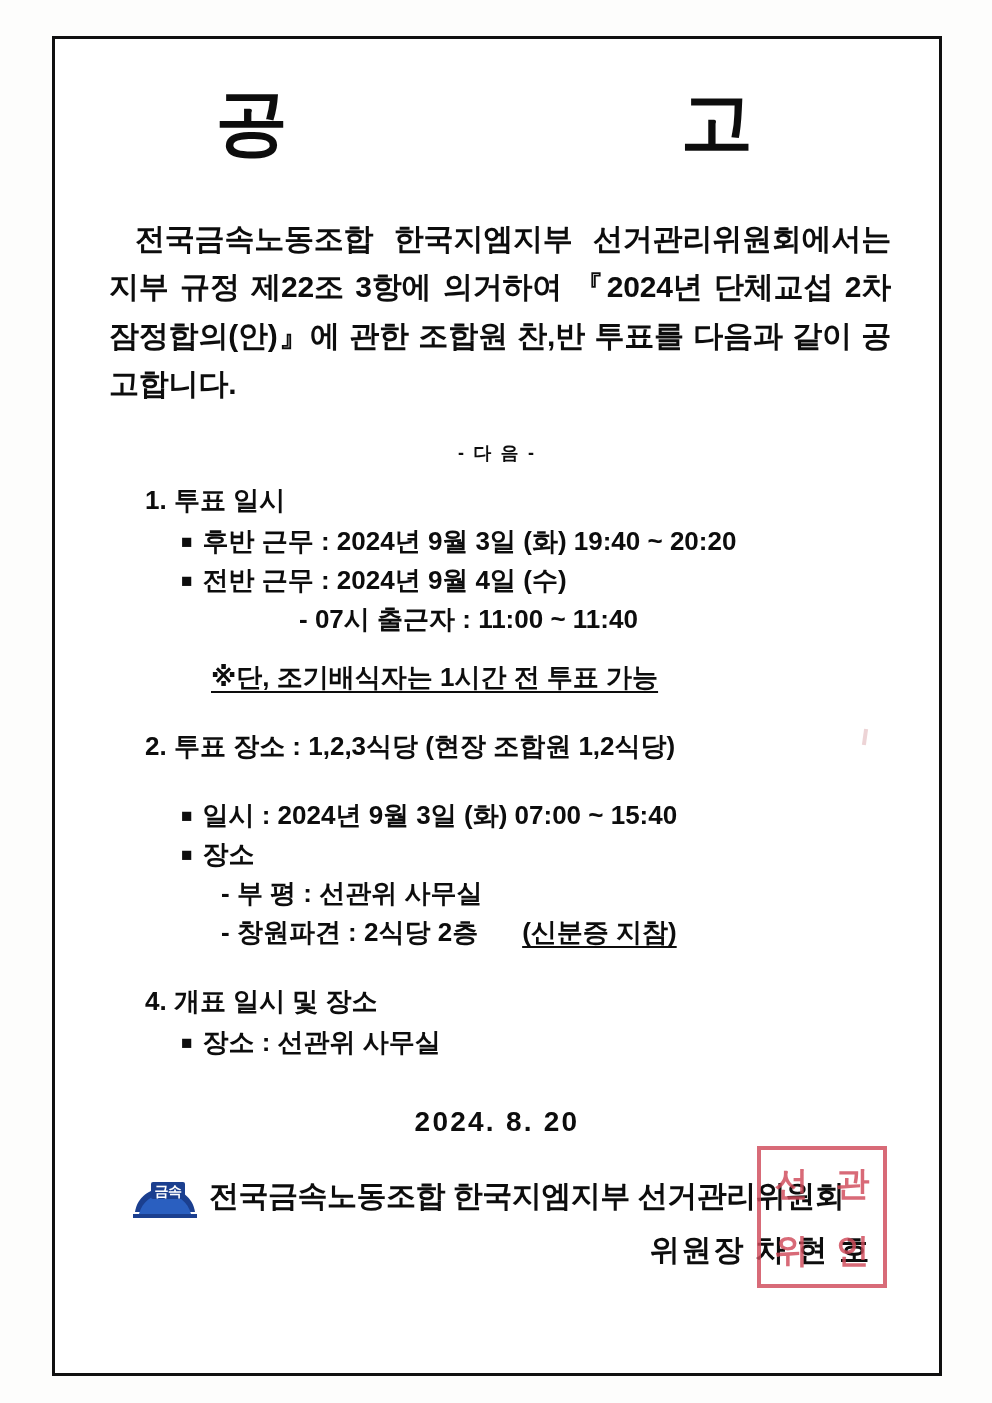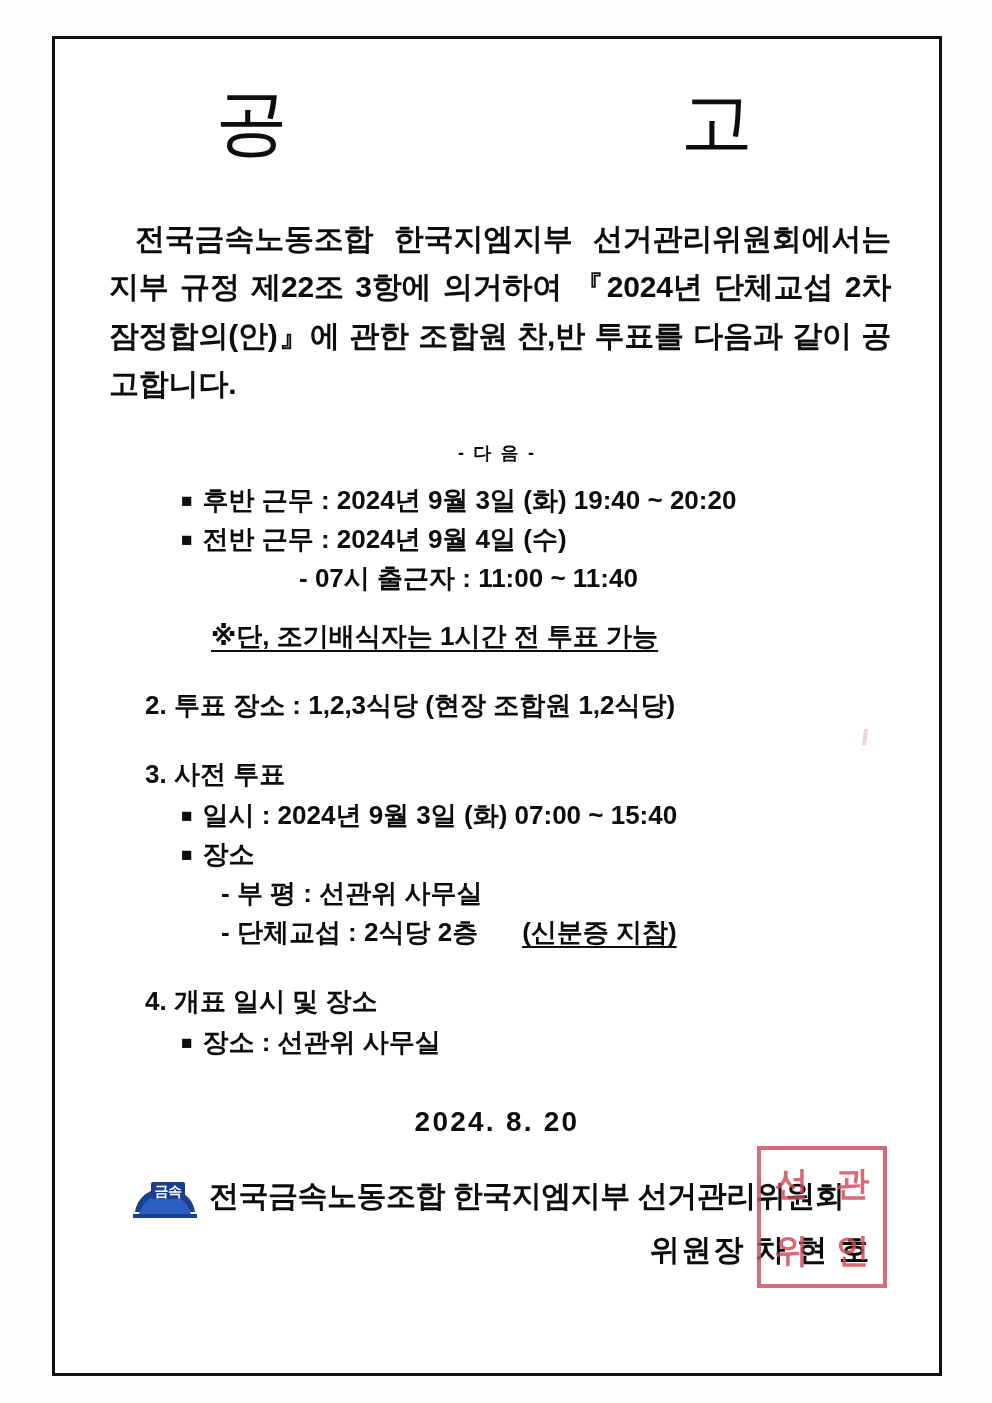--- a/index.html
+++ b/index.html
@@ -38,21 +38,21 @@
     left: 0; top: 0;
     width: 100%;
     height: 100%;
     box-sizing: border-box;
     padding: 0 34px;
   }
 
   .title {
     text-align: center;
     font-size: 72px;
-    font-weight: 400;
+    font-weight: 700;
     letter-spacing: 0.36em;
     margin-top: 46px;
     margin-bottom: 0;
     line-height: 1.05;
     white-space: pre;
   }
 
   .intro {
     margin-top: 54px;
     font-size: 30px;
@@ -181,51 +181,51 @@
 
       <div class="intro">
         <span class="indent"></span><span>전국금속노동조합  한국지엠지부  선거관리위원회에서는  지부 규정 제22조 3항에 의거하여 『2024년 단체교섭 2차 잠정합의(안)』에 관한 조합원 찬,반 투표를 다음과 같이 공고합니다.</span>
       </div>
 
       <div class="damum">- 다    음 -</div>
 
       <div class="body-list">
 
         <div class="item">
+          <div class="item-head">
+            <span>1.</span>
+            <span>투표 일시</span>
+          </div>
           <span class="sub">
             <span class="mk">■</span><span>후반 근무 : 2024년 9월 3일 (화) 19:40 ~ 20:20</span>
           </span>
           <span class="sub">
             <span class="mk">■</span><span>전반 근무 : 2024년 9월 4일 (수)</span>
           </span>
           <span class="sub2">- 07시 출근자 : 11:00 ~ 11:40</span>
           <span class="note u">※단, 조기배식자는 1시간 전 투표 가능</span>
         </div>
 
         <div class="item gap">
           <div class="item-head">
             <span>2.</span>
             <span>투표 장소 : 1,2,3식당 (현장 조합원 1,2식당)</span>
           </div>
         </div>
 
         <div class="item gap">
-          <div class="item-head">
-            <span>3.</span>
-            <span>사전 투표</span>
-          </div>
           <span class="sub">
             <span class="mk">■</span><span>일시 : 2024년 9월 3일 (화) 07:00 ~ 15:40</span>
           </span>
           <span class="sub">
             <span class="mk">■</span><span>장소</span>
           </span>
           <span class="sub3">- 부     평 : 선관위 사무실</span>
           <span class="sub3">
-            <span>- 단체교섭 : 2식당 2층</span><span class="wsp"></span><span class="u">(신분증 지참)</span>
+            <span>- 창원파견 : 2식당 2층</span><span class="wsp"></span><span class="u">(신분증 지참)</span>
           </span>
         </div>
 
         <div class="item gap">
           <div class="item-head">
             <span>4.</span>
             <span>개표 일시 및 장소</span>
           </div>
           <span class="sub">
             <span class="mk">■</span><span>장소 : 선관위 사무실</span>

